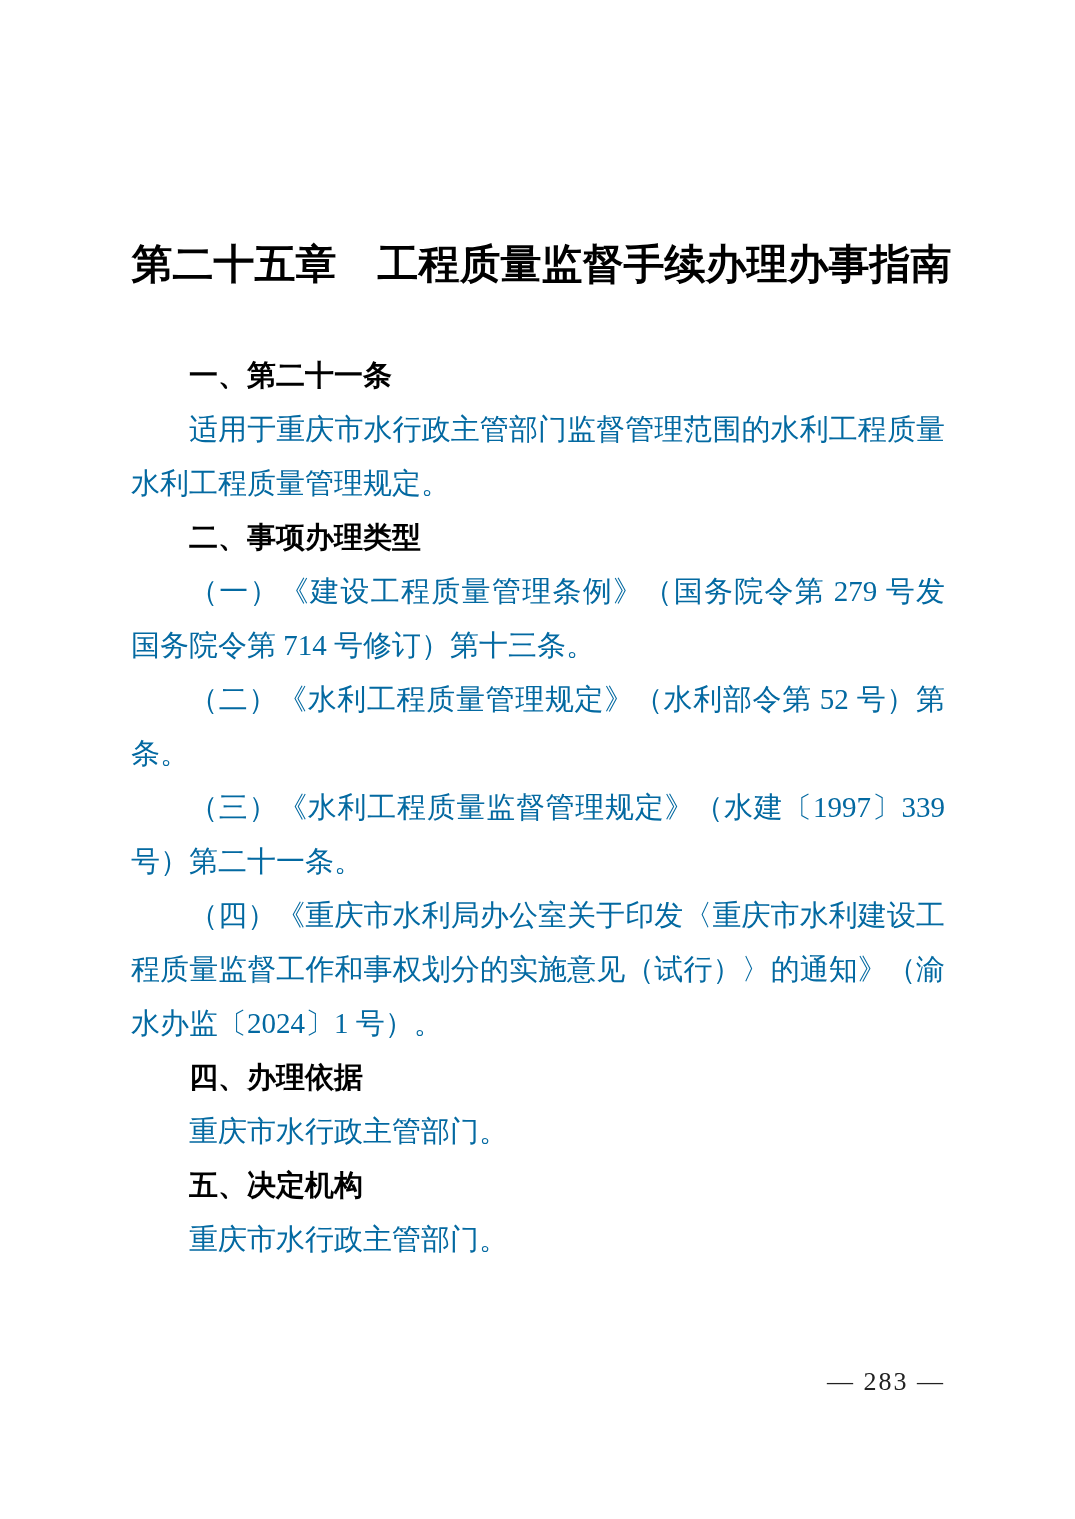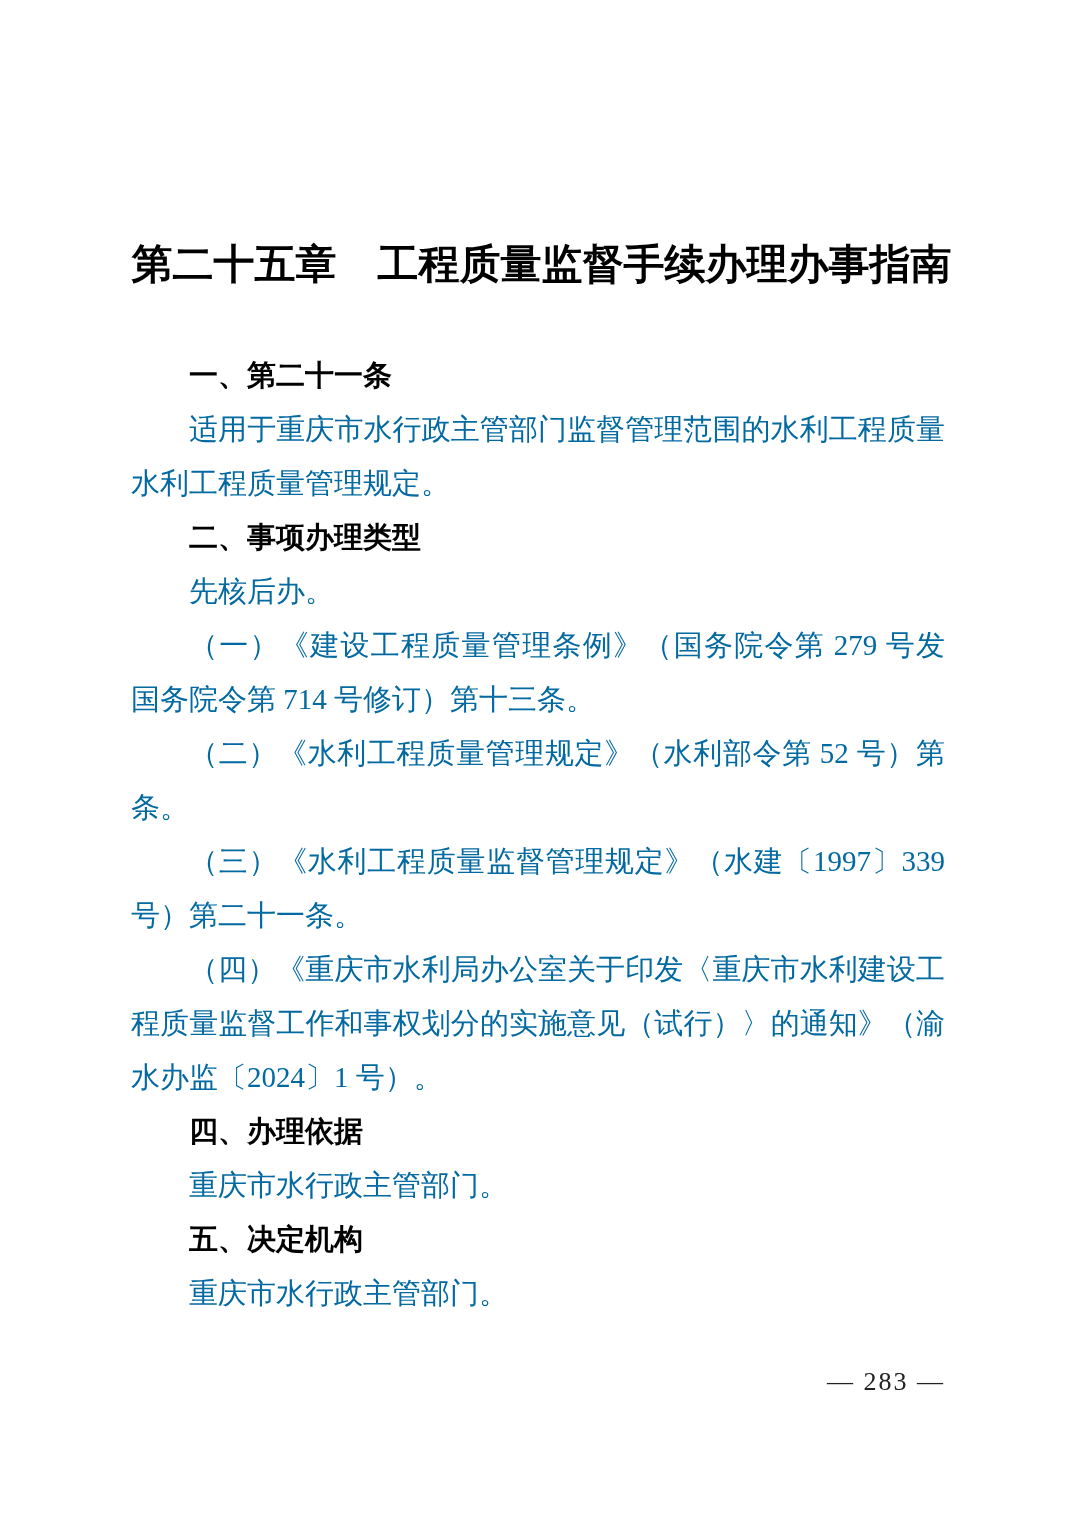--- a/index.html
+++ b/index.html
@@ -81,21 +81,20 @@
 
 <div class="page">
 
   <h1 class="title">第二十五章　工程质量监督手续办理办事指南</h1>
 
   <div class="body-block">
     <div class="line h">一、第二十一条</div>
     <div class="line p1 fill">适用于重庆市水行政主管部门监督管理范围的水利工程质量</div>
     <div class="line cont">水利工程质量管理规定。</div>
     <div class="line h">二、事项办理类型</div>
-    <div class="line p1">先核后办。</div>
     <div class="line p1 fill">（一）《建设工程质量管理条例》（国务院令第 279 号发布，</div>
     <div class="line cont">国务院令第 714 号修订）第十三条。</div>
     <div class="line p1 fill">（二）《水利工程质量管理规定》（水利部令第 52 号）第十三</div>
     <div class="line cont">条。</div>
     <div class="line p1 fill">（三）《水利工程质量监督管理规定》（水建〔1997〕339</div>
     <div class="line cont">号）第二十一条。</div>
     <div class="line p1 fill">（四）《重庆市水利局办公室关于印发〈重庆市水利建设工</div>
     <div class="line cont fill">程质量监督工作和事权划分的实施意见（试行）〉的通知》（渝</div>
     <div class="line cont">水办监〔2024〕1 号）。</div>
     <div class="line h">四、办理依据</div>

